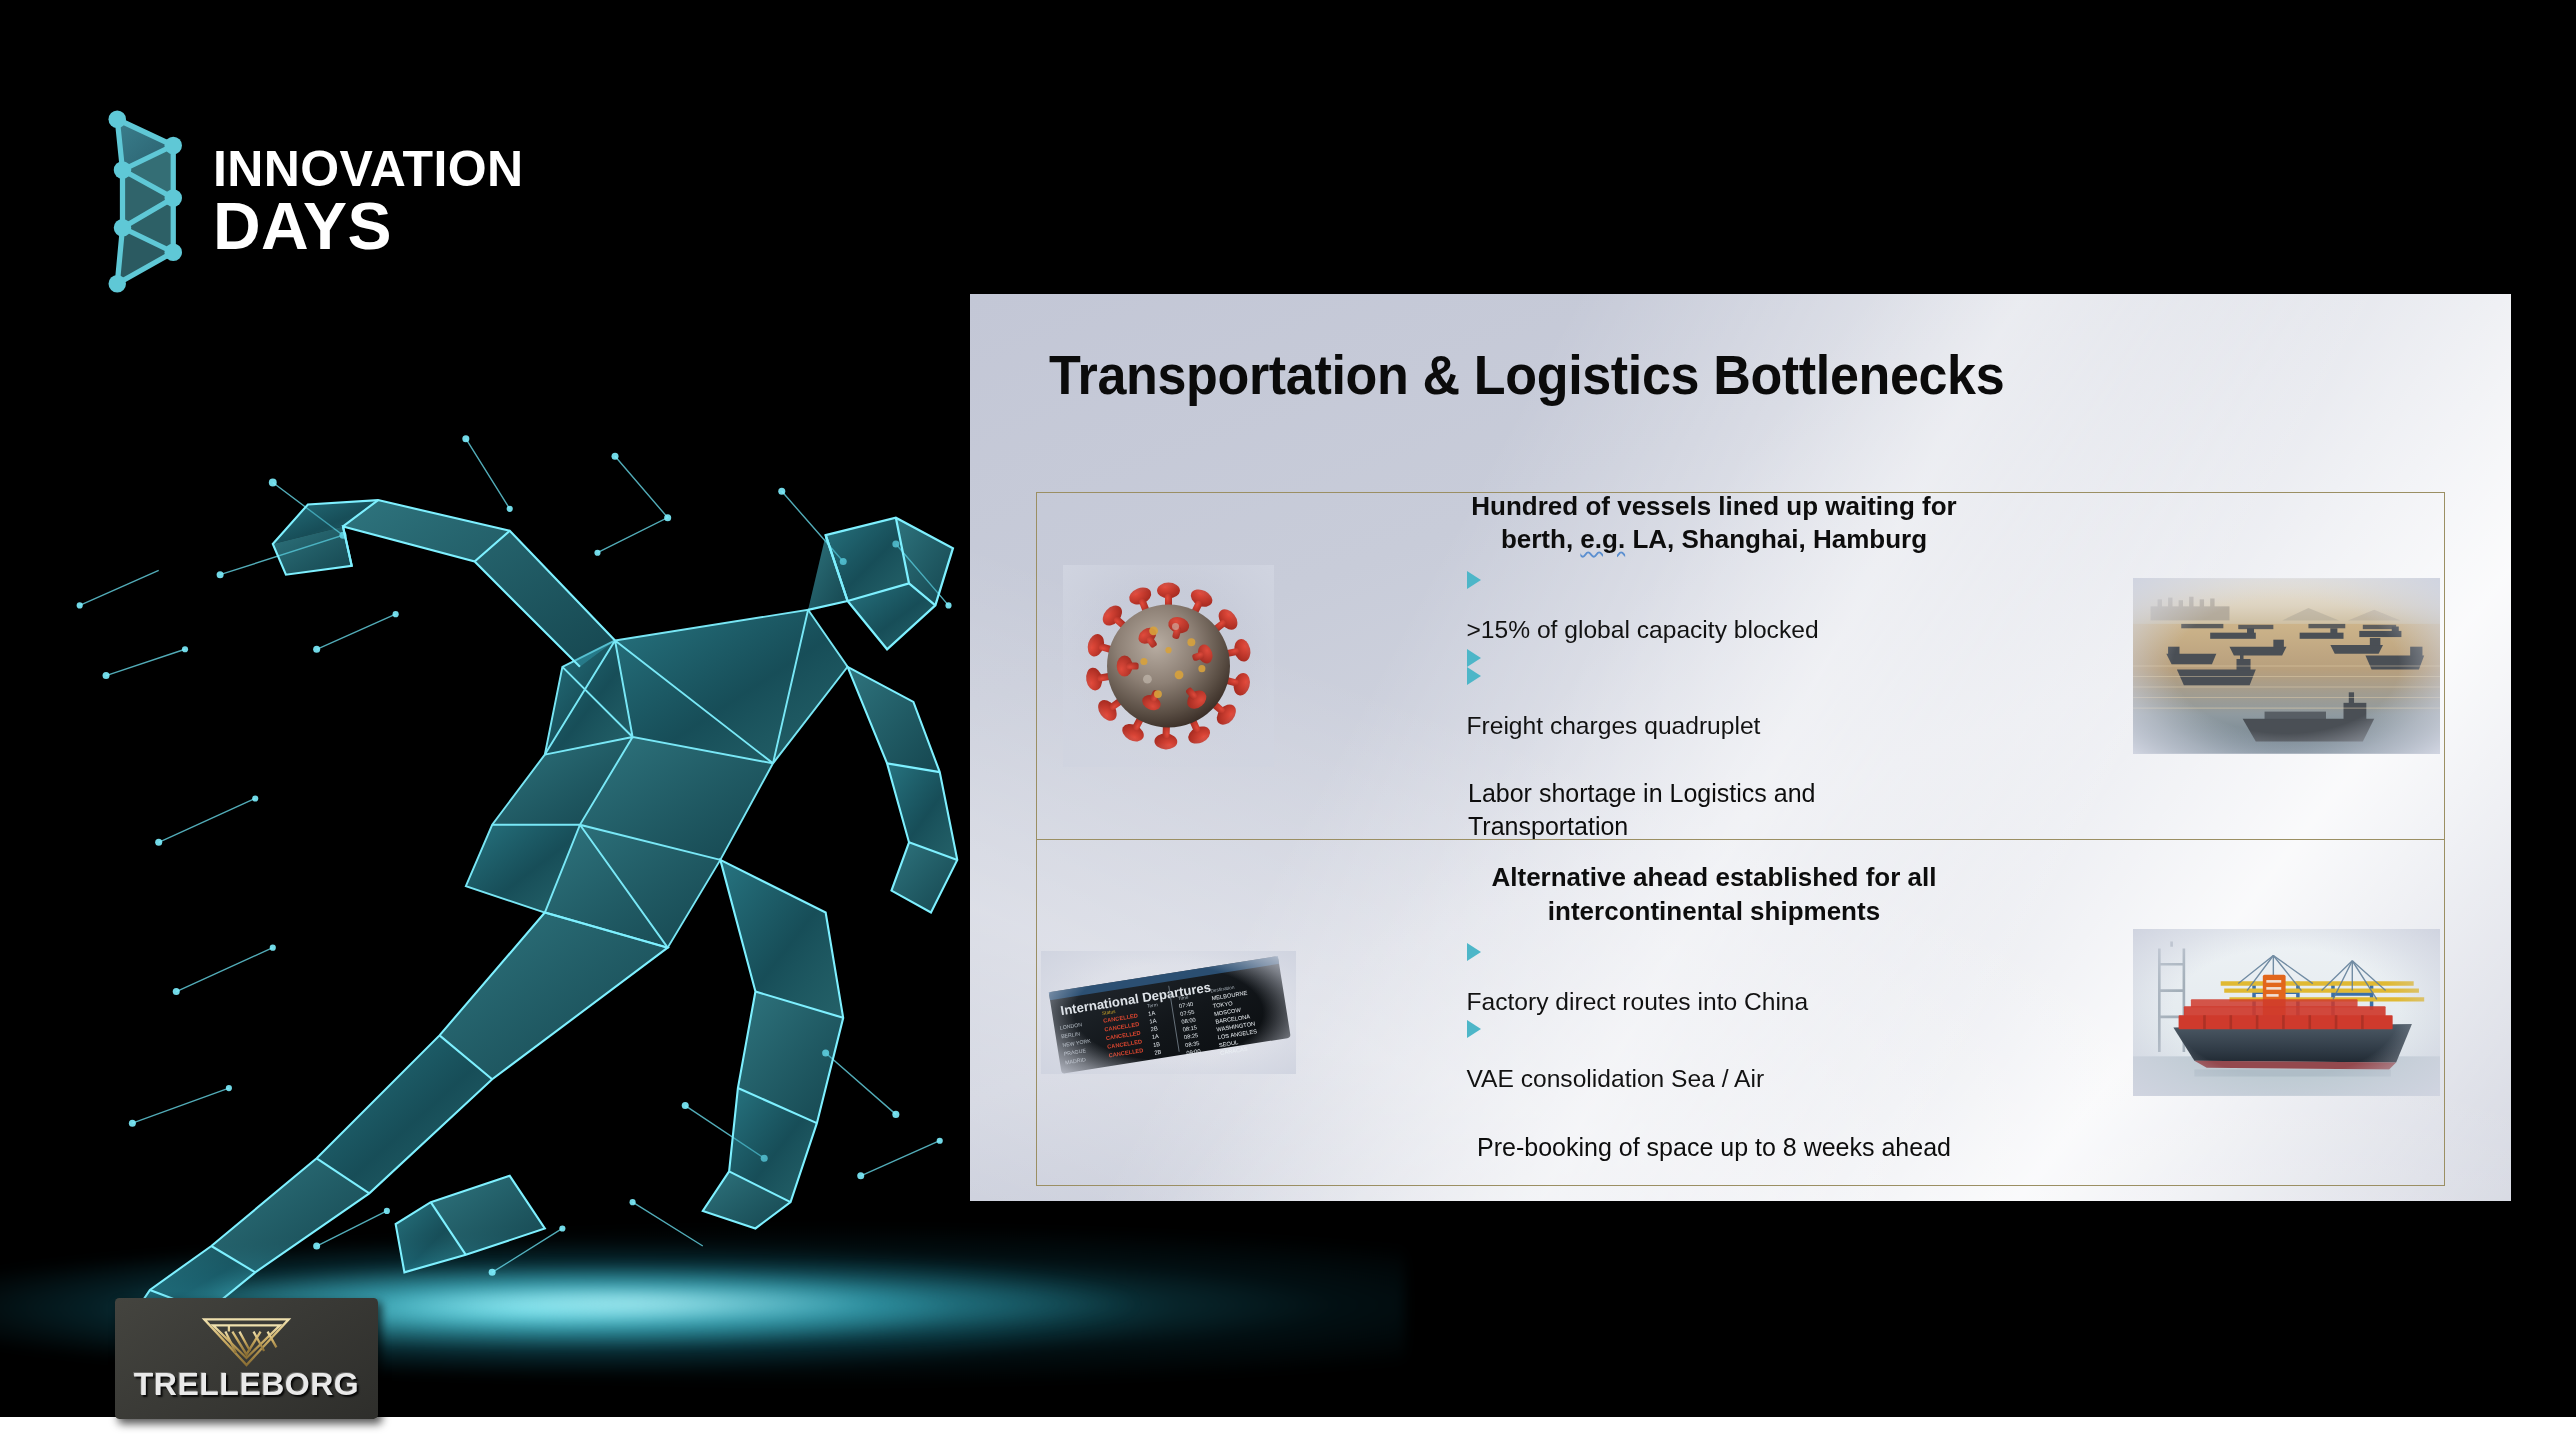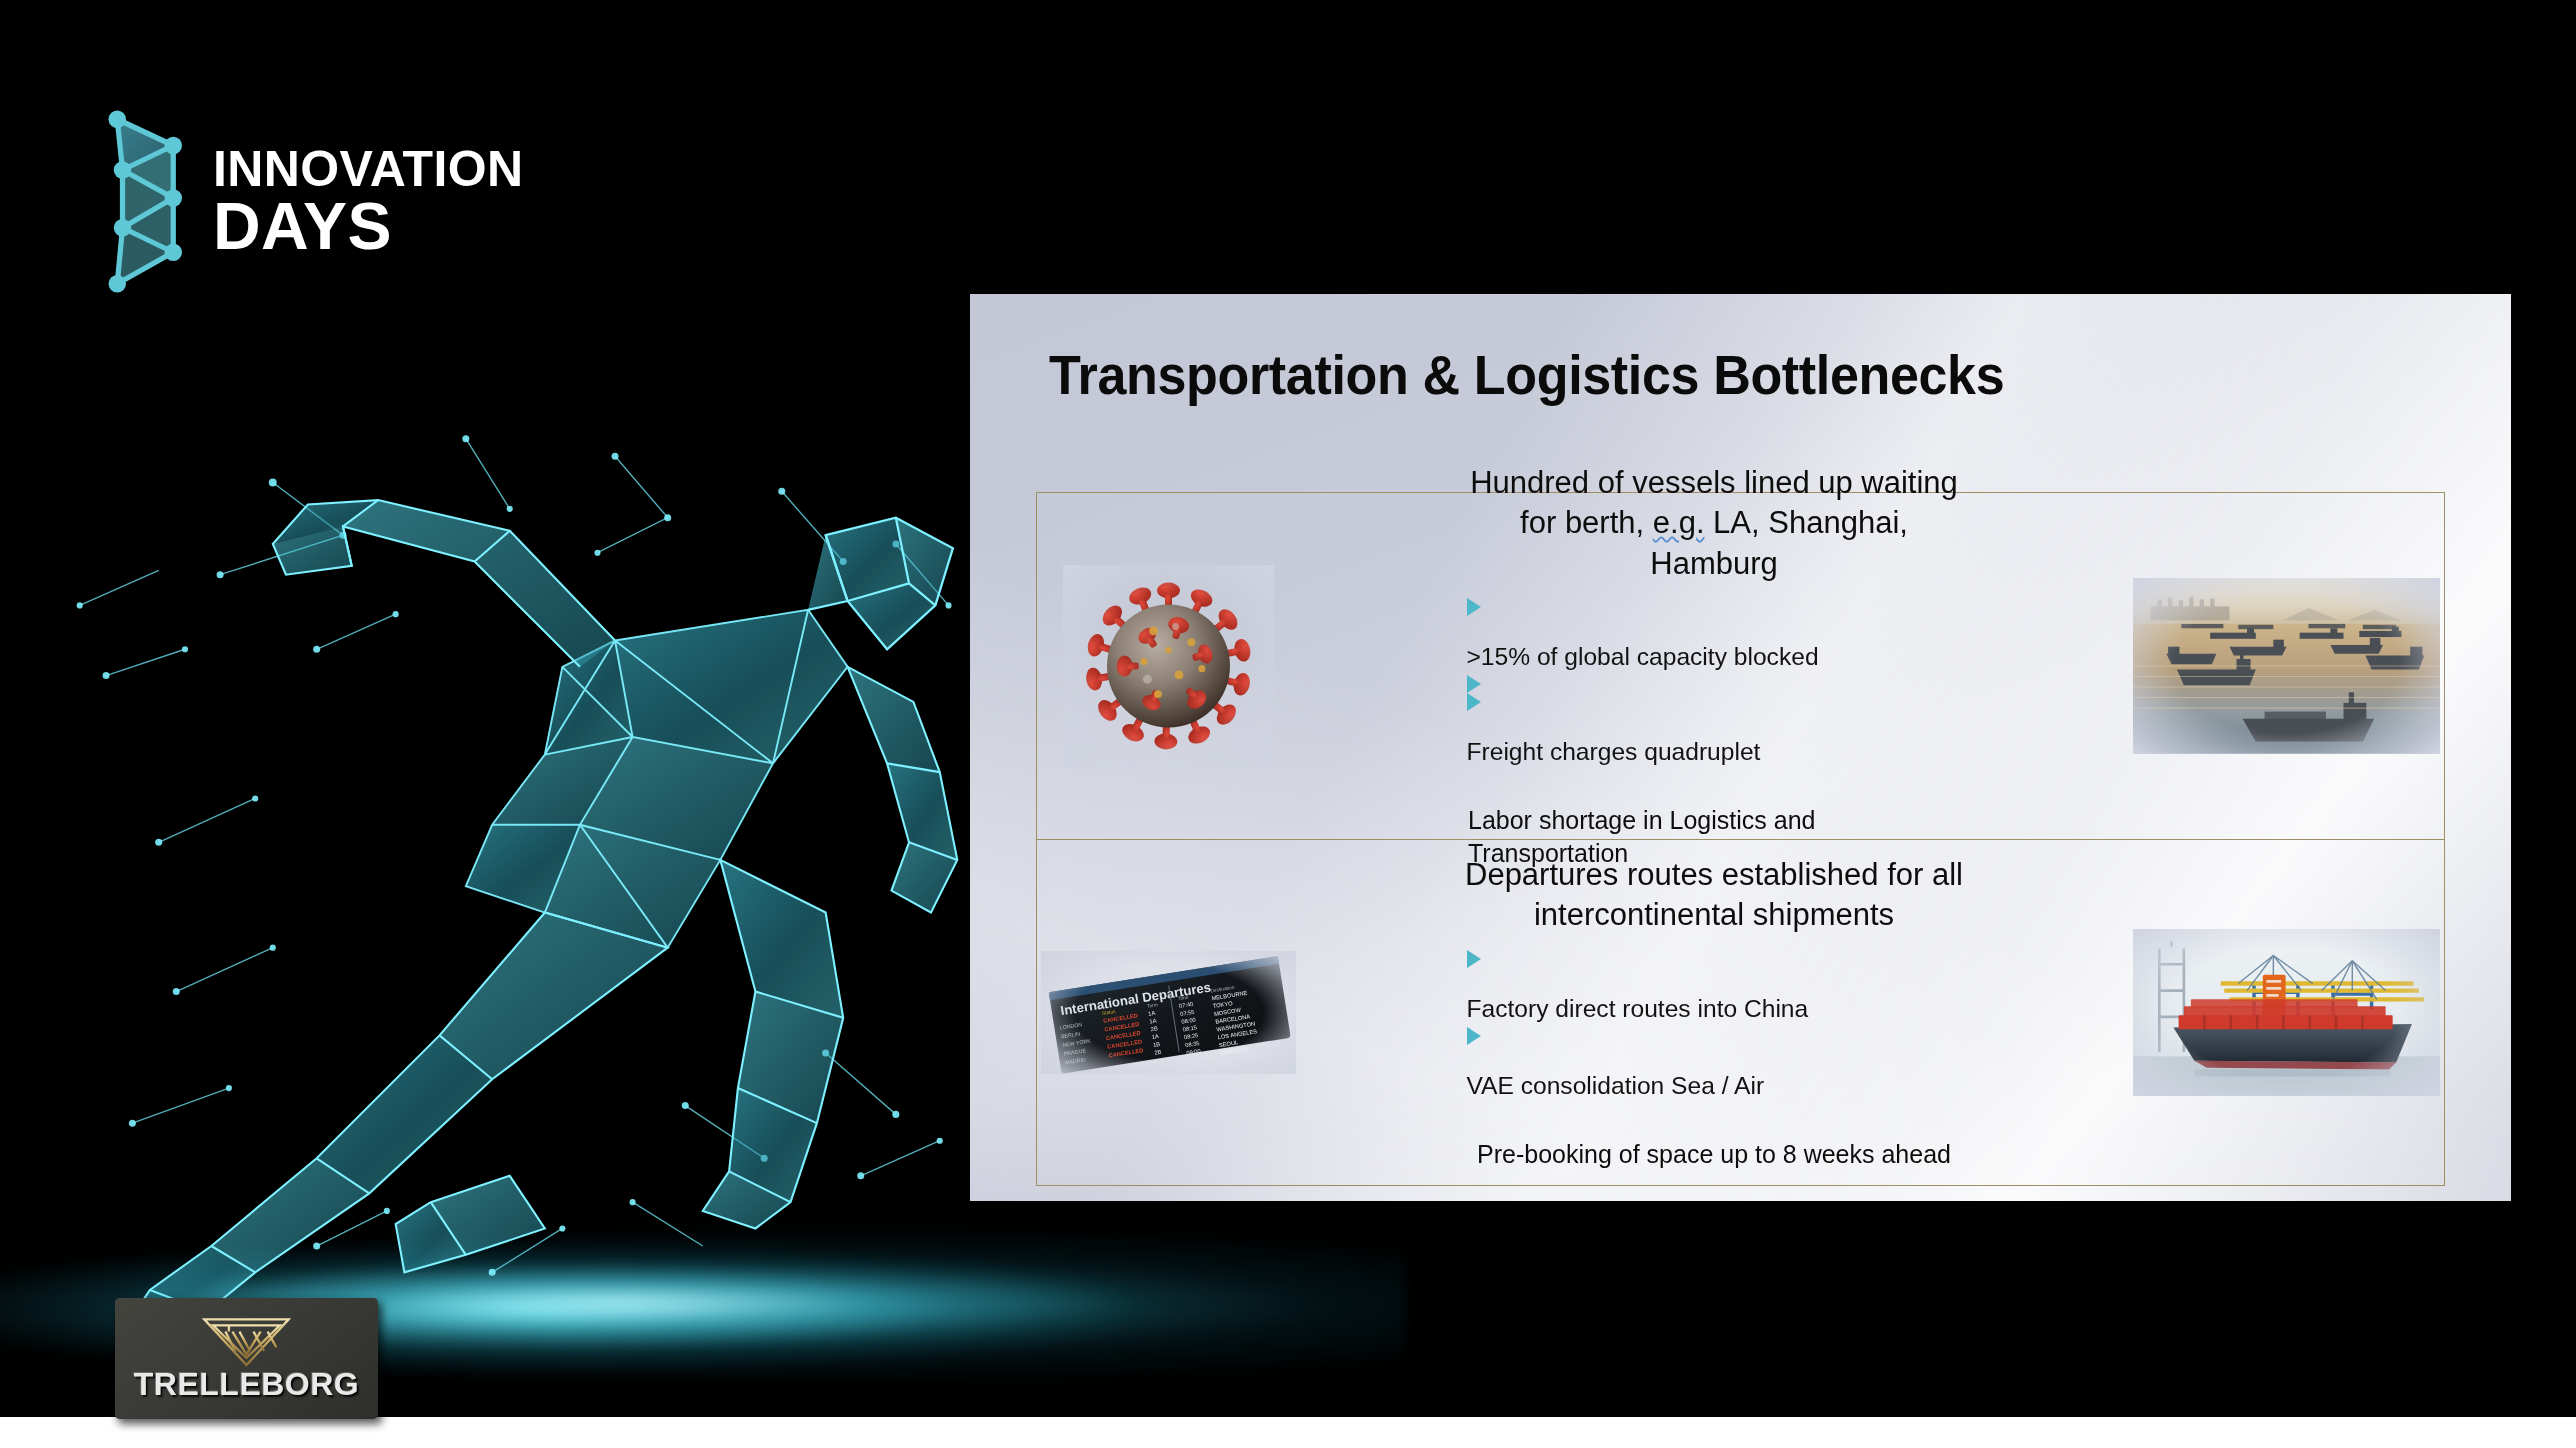--- a/index.html
+++ b/index.html
@@ -94,21 +94,21 @@
     border:1.4px solid #9b8f63;
     display:flex; align-items:center;
   }
   .panel.top { border-bottom:none; }
 
   .panel-img { flex:0 0 263px; display:flex; align-items:center; justify-content:center; height:100%; }
   .panel-body { flex:1 1 auto; display:flex; flex-direction:column; align-items:center; padding:0 8.8px; }
   .panel-img.right { flex:0 0 316px; }
 
   .headline {
-    font-size:31px; font-weight:normal; color:#0d0d0d; text-align:center;
+    font-size:26px; font-weight:bold; color:#0d0d0d; text-align:center;
     line-height:1.30; max-width:509px; margin-bottom:16px;
   }
   .headline .misspell {
     text-decoration:underline;
     text-decoration-color:#5b8fd0;
     text-decoration-style:wavy;
     text-decoration-thickness:1.8px;
     text-underline-offset:2.6px;
   }
   .bullets { list-style:none; align-self:center; width:509px; padding-left:7px; }
@@ -650,21 +650,21 @@
                     <text x="196" y="118">SEOUL</text>
                   <text x="196" y="127">CARACAS</text>
                 </g>
               </g>
             </svg>
             <div class="fade"></div>
           </div>
         </div>
 
         <div class="panel-body">
-          <div class="headline">Departures routes established for all intercontinental shipments</div>
+          <div class="headline">Alternative ahead established for all intercontinental shipments</div>
           <ul class="bullets">
             <li>
               <span class="tri"></span>
               <span>Factory direct routes into China</span>
             </li>
             <li>
               <span class="tri"></span>
               <span>VAE consolidation Sea / Air</span>
             </li>
           </ul>

